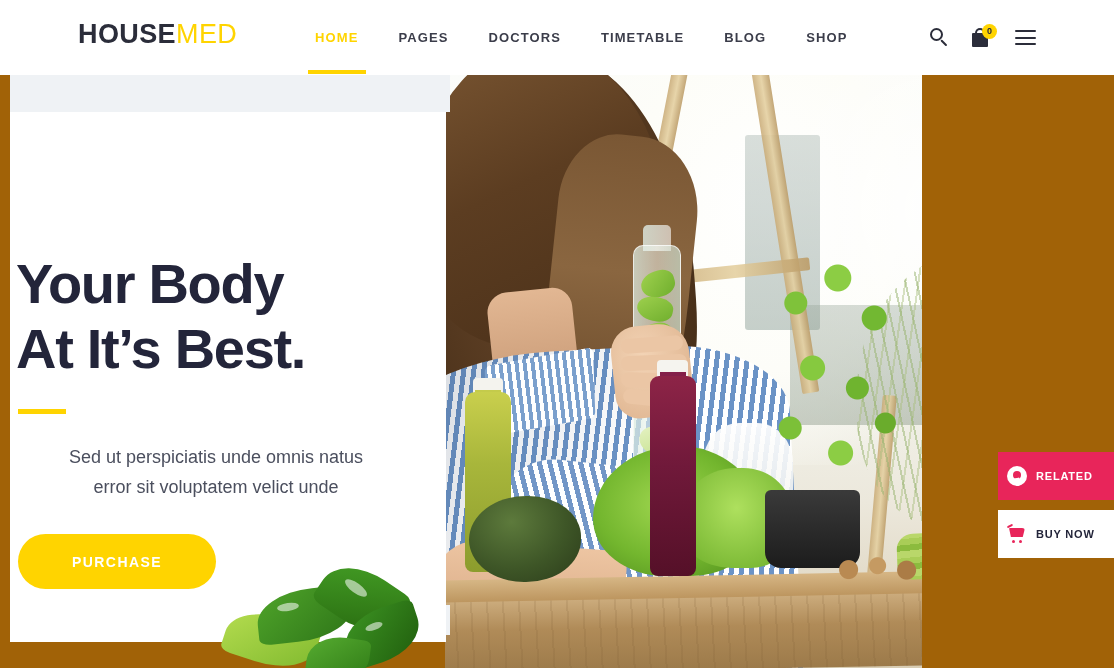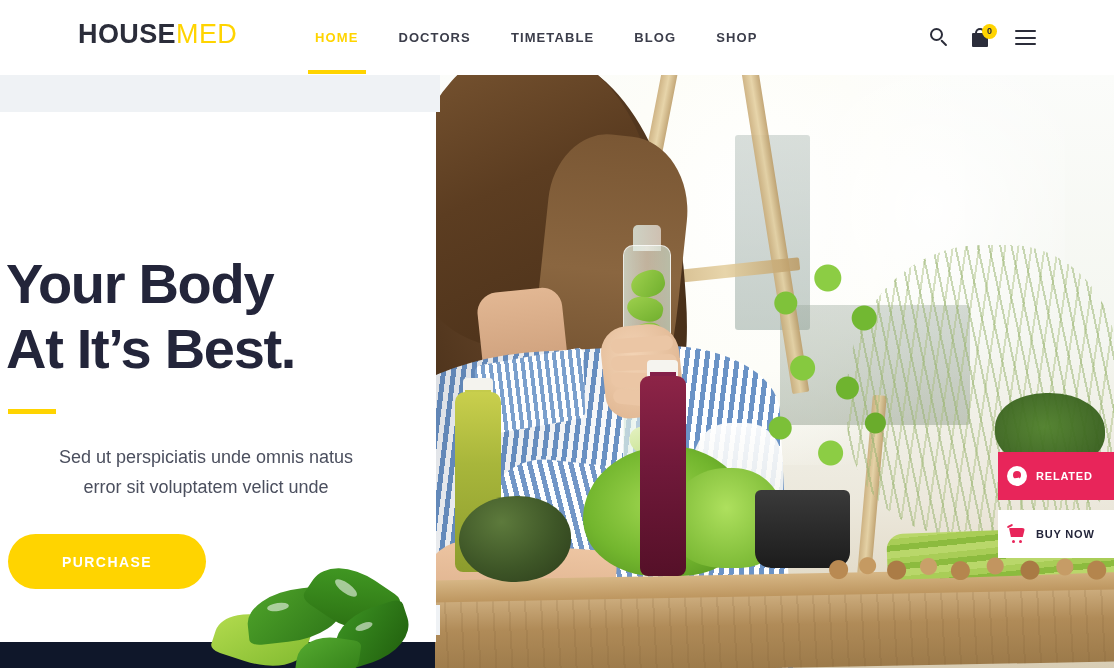--- a/index.html
+++ b/index.html
@@ -5,21 +5,21 @@
 <style>
   * { margin:0; padding:0; box-sizing:border-box; }
   html,body { width:1114px; height:668px; overflow:hidden; }
   body {
     font-family:"Liberation Sans", sans-serif;
     background:#ffffff;
     position:relative;
   }
 
   
-  #page { position:relative; width:1114px; height:668px; overflow:hidden; background:#0f172a; }
+  #page { position:relative; width:1114px; height:668px; overflow:hidden; background:#a16207; }
 
   
   #header {
     position:absolute; left:0; top:0; width:1114px; height:75px;
     background:#ffffff; z-index:60;
     display:flex; align-items:center;
   }
   #logo {
     position:absolute; left:78px; top:21px;
     font-size:27px; letter-spacing:.4px; line-height:1; white-space:nowrap;
@@ -79,21 +79,21 @@
     background:#ffd400; color:#2b2d3a;
     font-size:9px; font-weight:bold;
     display:flex; align-items:center; justify-content:center;
   }
 
   
   .ico-burger { width:21px; height:15px; display:flex; flex-direction:column; justify-content:space-between; }
   .ico-burger span { display:block; height:2px; width:100%; background:#2b2d3a; border-radius:1px; }
 
   
-  #hero { position:absolute; left:0; top:75px; width:1114px; height:593px; overflow:hidden; }
+  #hero { position:absolute; left:10px; top:75px; width:912px; height:593px; overflow:hidden; }
 
   
   .band-top {
     position:absolute; left:0; top:0; width:440px; height:37px;
     background:#eff2f5; z-index:3;
   }
   .band-bottom {
     position:absolute; left:0; bottom:33px; width:440px; height:30px;
     background:#eff2f5; z-index:3;
   }
@@ -442,20 +442,23 @@
   <div id="header">
 
     <div id="logo">
       <span class="lg-a">HOUSE</span><span class="lg-b">MED</span>
     </div>
 
     <nav id="mainnav">
       <div class="nav-item active">
         <span>HOME</span>
         <span class="nav-underline"></span>
+      </div>
+      <div class="nav-item">
+        <span>PAGES</span>
       </div>
       <div class="nav-item">
         <span>DOCTORS</span>
       </div>
       <div class="nav-item">
         <span>TIMETABLE</span>
       </div>
       <div class="nav-item">
         <span>BLOG</span>
       </div>

